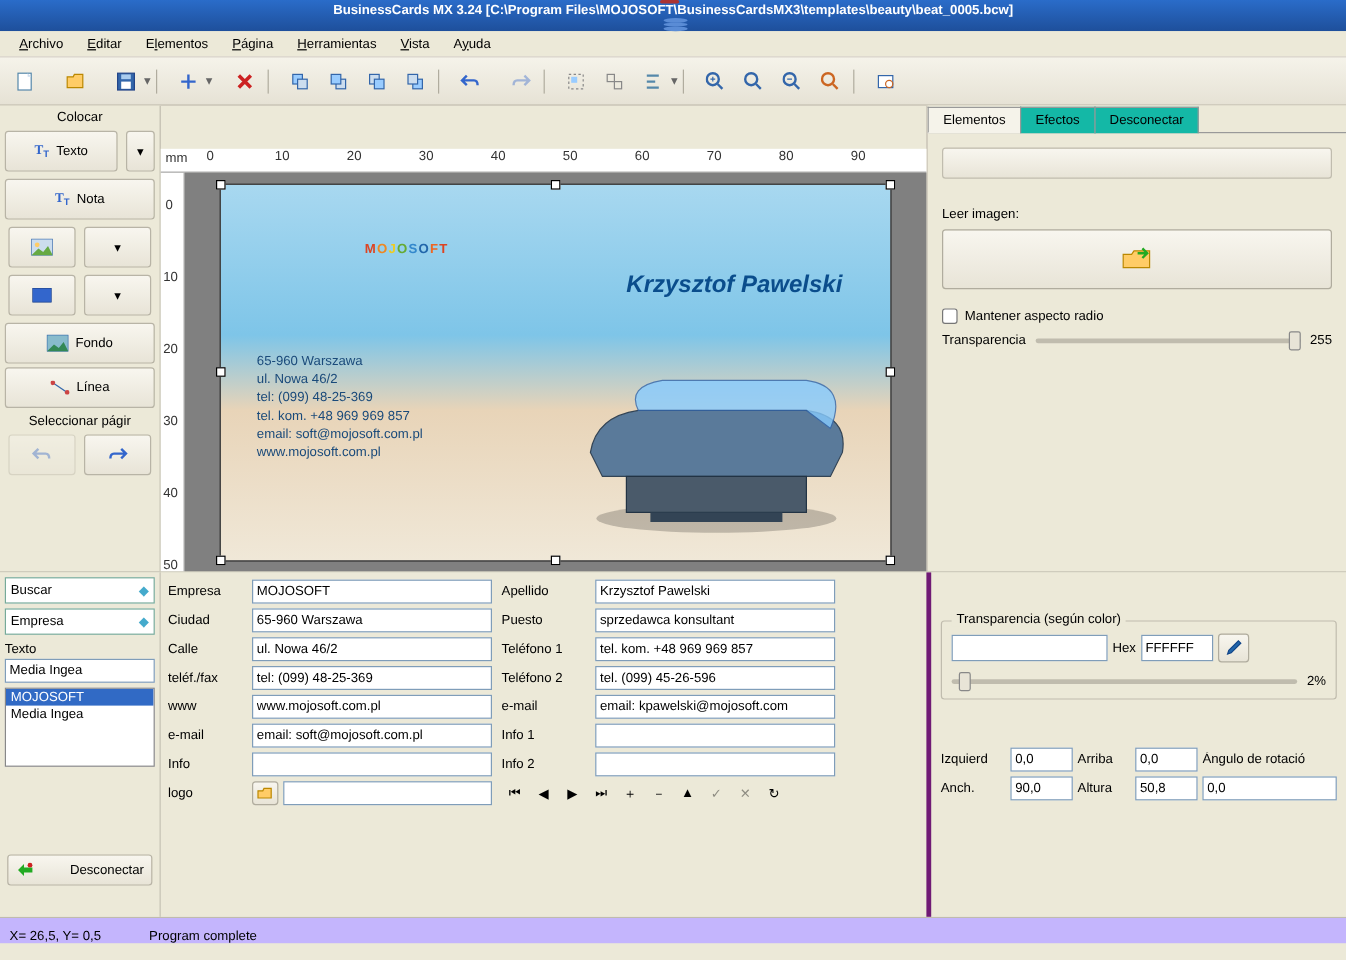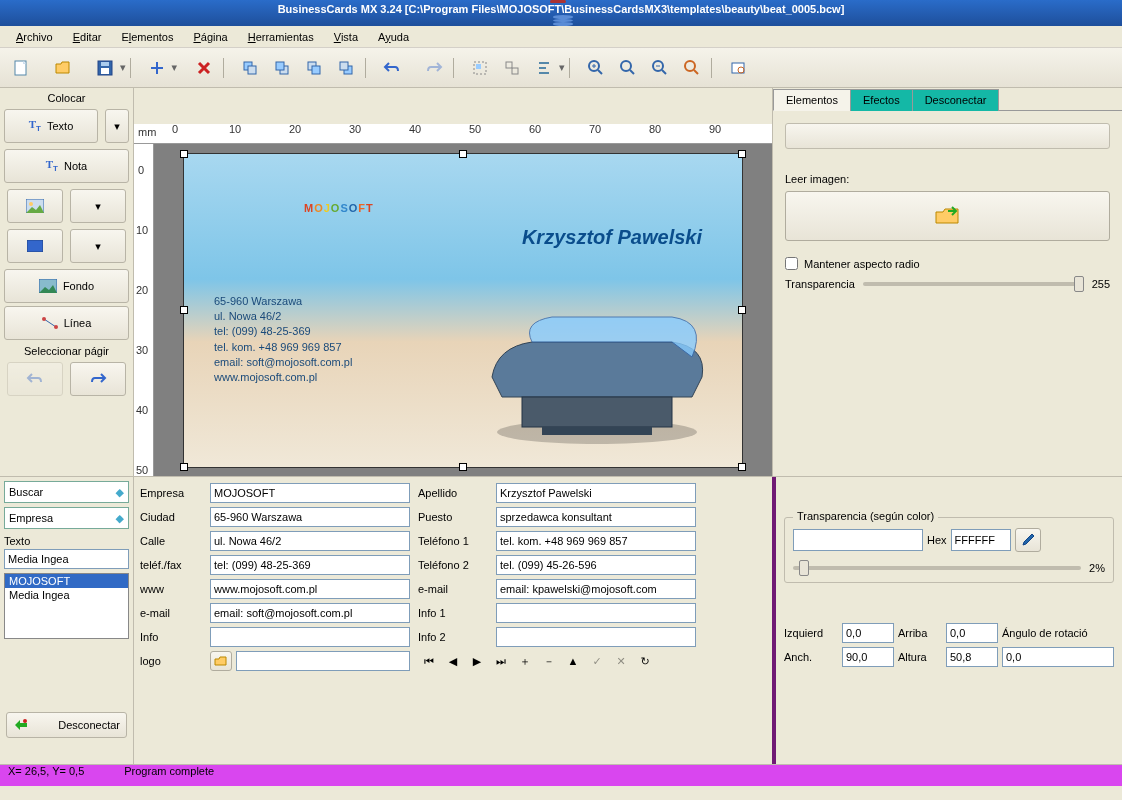--- a/index.html
+++ b/index.html
@@ -65,21 +65,21 @@
 .navbtn { width: 22px; height: 20px; display:flex; align-items:center; justify-content:center; cursor:pointer; }
 
 .br { width: 350px; padding: 8px; background: #ece9d8; border-left: 4px solid #701a75; }
 .group { border: 1px solid #c0bcae; border-radius: 3px; padding: 10px 8px 8px 8px; position: relative; margin-top: 32px; }
 .group .gt { position: absolute; top: -8px; left: 8px; background: #ece9d8; padding: 0 4px; }
 .colorbox { width: 130px; height: 22px; background: #fff; border: 1px solid #7f9db9; display: inline-block; vertical-align: middle; }
 .hexrow { display: flex; align-items: center; gap: 4px; }
 .posgrid { display: grid; grid-template-columns: 54px 52px 44px 52px auto; gap: 4px 4px; margin-top: 40px; align-items: center; }
 .posgrid input { height: 20px; border: 1px solid #7f9db9; padding: 0 3px; background: #fff; width: 100%; }
 
-.statusbar { height: 22px; border-top: 1px solid #c0bcae; background: #d946ef; display: flex; align-items: flex-start; padding: 0 8px; gap: 40px; }
+.statusbar { height: 22px; border-top: 1px solid #c0bcae; background: #c4b5fd; display: flex; align-items: flex-end; padding: 0 8px; gap: 40px; }
 
 svg { display: block; }
 </style>
 </head>
 <body>
 
 <div class="titlebar">
   <span class="icon"></span>
   <span>BusinessCards MX 3.24  [C:\Program Files\MOJOSOFT\BusinessCardsMX3\templates\beauty\beat_0005.bcw]</span>
   <span class="spacer"></span>

